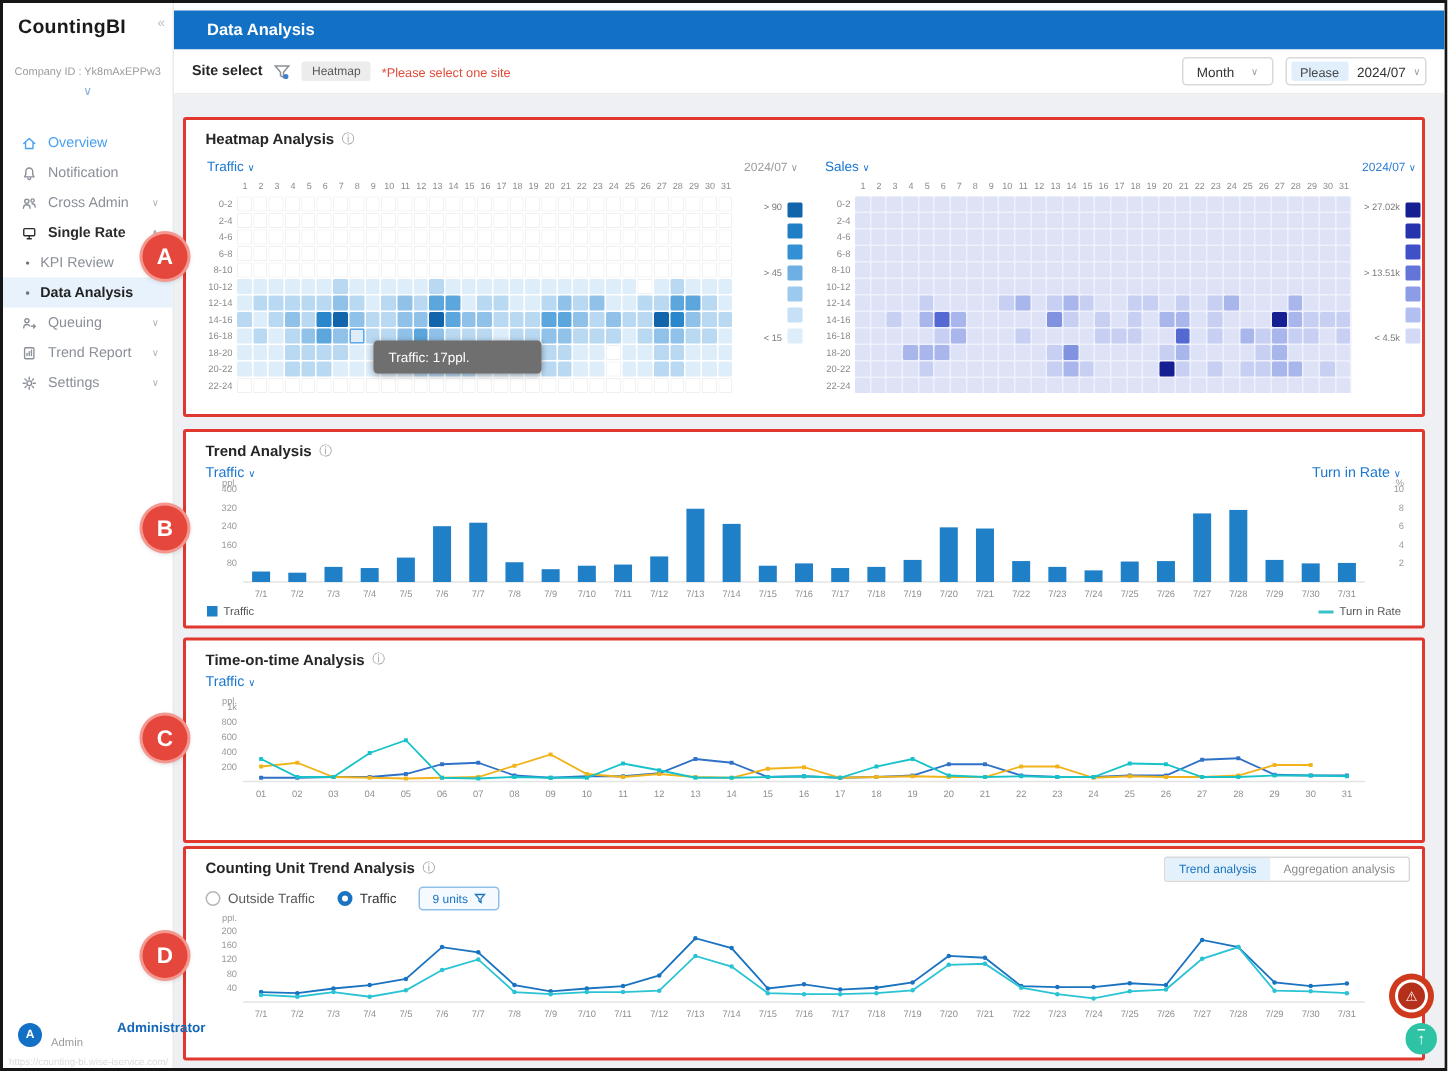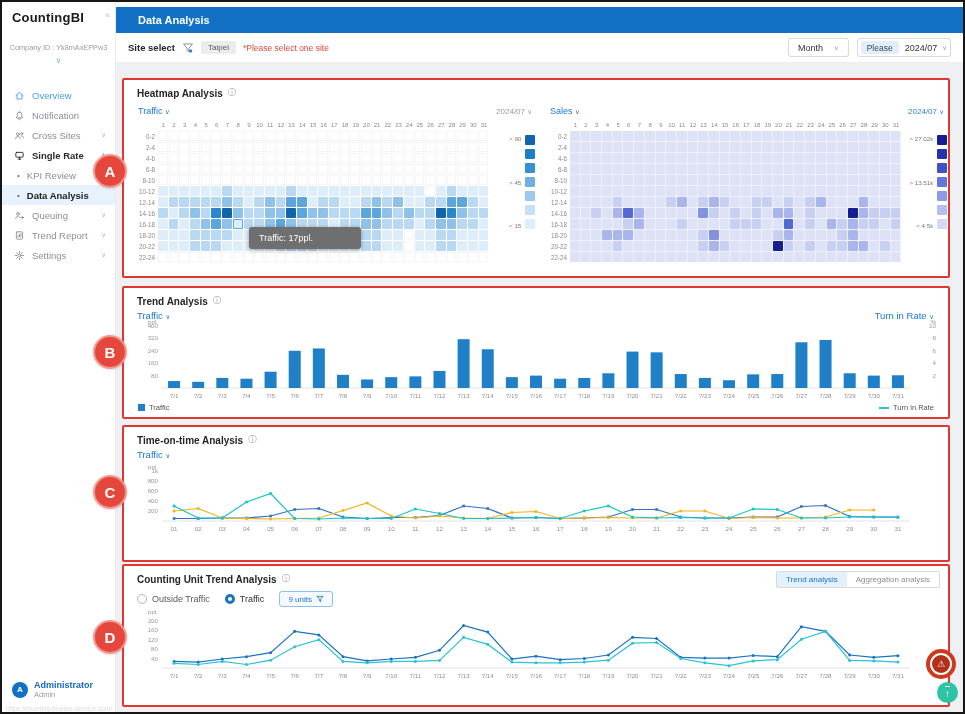--- a/index.html
+++ b/index.html
@@ -17,21 +17,21 @@
 .nav-item { display:flex; align-items:center; gap:7px; height:20px; padding-left:12px; font-size:9.5px; color:#8a8f98; cursor:pointer; position:relative; }
 .nav-item .nav-icon { width:11px; height:11px; flex:none; display:flex; }
 .nav-item .chev { position:absolute; right:9px; font-size:6.5px; color:#aeb2b8; }
 .nav-item.c-blue { color:#4aa0f0; }
 .nav-item.c-dark { color:#2b2b2b; font-weight:bold; }
 .nav-item.sub { padding-left:15px; gap:7px; }
 .nav-item .bullet { font-size:8px; color:#6f7479; }
 .nav-item.active { background:#e7f2fc; color:#222; font-weight:bold; }
 .user-block { position:absolute; bottom:13px; left:10px; display:flex; gap:6px; align-items:center; }
 .avatar { width:16px; height:16px; border-radius:50%; background:#1271c4; color:#fff; font-size:8px; display:flex; align-items:center; justify-content:center; font-weight:bold; cursor:pointer; }
-.user-name { font-size:9px; color:#1668b8; font-weight:bold; cursor:pointer; }
+.user-name { font-size:9px; color:#1668b8; font-weight:bold; cursor:pointer;margin-left:44px; }
 .user-role { font-size:7.5px; color:#9b9b9b; }
 .status-url { position:absolute; bottom:0px; left:4px; font-size:6.5px; color:#d8dbde; white-space:nowrap; }
 
 
 .app-header { position:absolute; left:114px; right:0; top:5px; height:26px; background:#1271c4; color:#fff; display:flex; align-items:center; padding-left:22px; font-size:11px; font-weight:bold; }
 .toolbar { position:absolute; left:114px; right:0; top:31px; height:30px; background:#fff; border-bottom:1px solid #ededed; display:flex; align-items:center; padding:0 12px; gap:7px; }
 .ts-label { font-size:9.5px; font-weight:bold; color:#262626; }
 .site-tag { background:#ececec; border-radius:2px; font-size:8px; color:#595959; padding:2px 7px; cursor:pointer; }
 .warning { font-size:8.5px; color:#e14a3a; }
 .toolbar-right { margin-left:auto; display:flex; gap:8px; align-items:center; }
@@ -141,21 +141,21 @@
         </div>
         <div class="nav-item">
           <span class="nav-icon">
             <svg viewBox="0 0 12 12" fill="none" stroke="currentColor" stroke-width="1" stroke-linecap="round" stroke-linejoin="round">
               <circle cx="4.2" cy="4.6" r="1.5"></circle>
               <path d="M1.8 9.6c0-1.5 1-2.5 2.4-2.5s2.4 1 2.4 2.5"></path>
               <circle cx="8.4" cy="4" r="1.2"></circle>
               <path d="M8 6.4c1.4 0 2.3 1 2.3 2.3"></path>
             </svg>
           </span>
-          <span>Cross Sites</span>
+          <span>Cross Admin</span>
           <span class="chev">∨</span>
         </div>
         <div class="nav-item c-dark">
           <span class="nav-icon">
             <svg viewBox="0 0 12 12" fill="none" stroke="currentColor" stroke-width="1" stroke-linecap="round" stroke-linejoin="round">
               <rect x="2" y="2.6" width="8" height="5.2" rx="0.8"></rect>
               <path d="M4.5 10h3M6 7.8V10"></path>
             </svg>
           </span>
           <span>Single Rate</span>
@@ -215,21 +215,21 @@
   </header>
 
   <div class="toolbar">
     <span class="ts-label">Site select</span>
     <span style="display:flex;">
       <svg width="12" height="12" viewBox="0 0 12 12" fill="none" stroke="#8c9096" stroke-width="1">
           <path d="M1.5 2h9L7 6.2V9.6L5 8.4V6.2Z"></path>
           <circle cx="8.6" cy="9" r="1.7" fill="#3b82d0" stroke="none"></circle>
         </svg>
     </span>
-    <span class="site-tag">Taipei</span>
+    <span class="site-tag">Heatmap</span>
     <span class="warning">*Please select one site</span>
     <div class="toolbar-right">
       <div class="month-btn">
         <span>Month</span>
         <span class="chev">∨</span>
       </div>
       <div class="custom-group">
         <span class="custom-chip">Please</span>
         <span class="date-val">2024/07</span>
         <span class="chev">∨</span>

